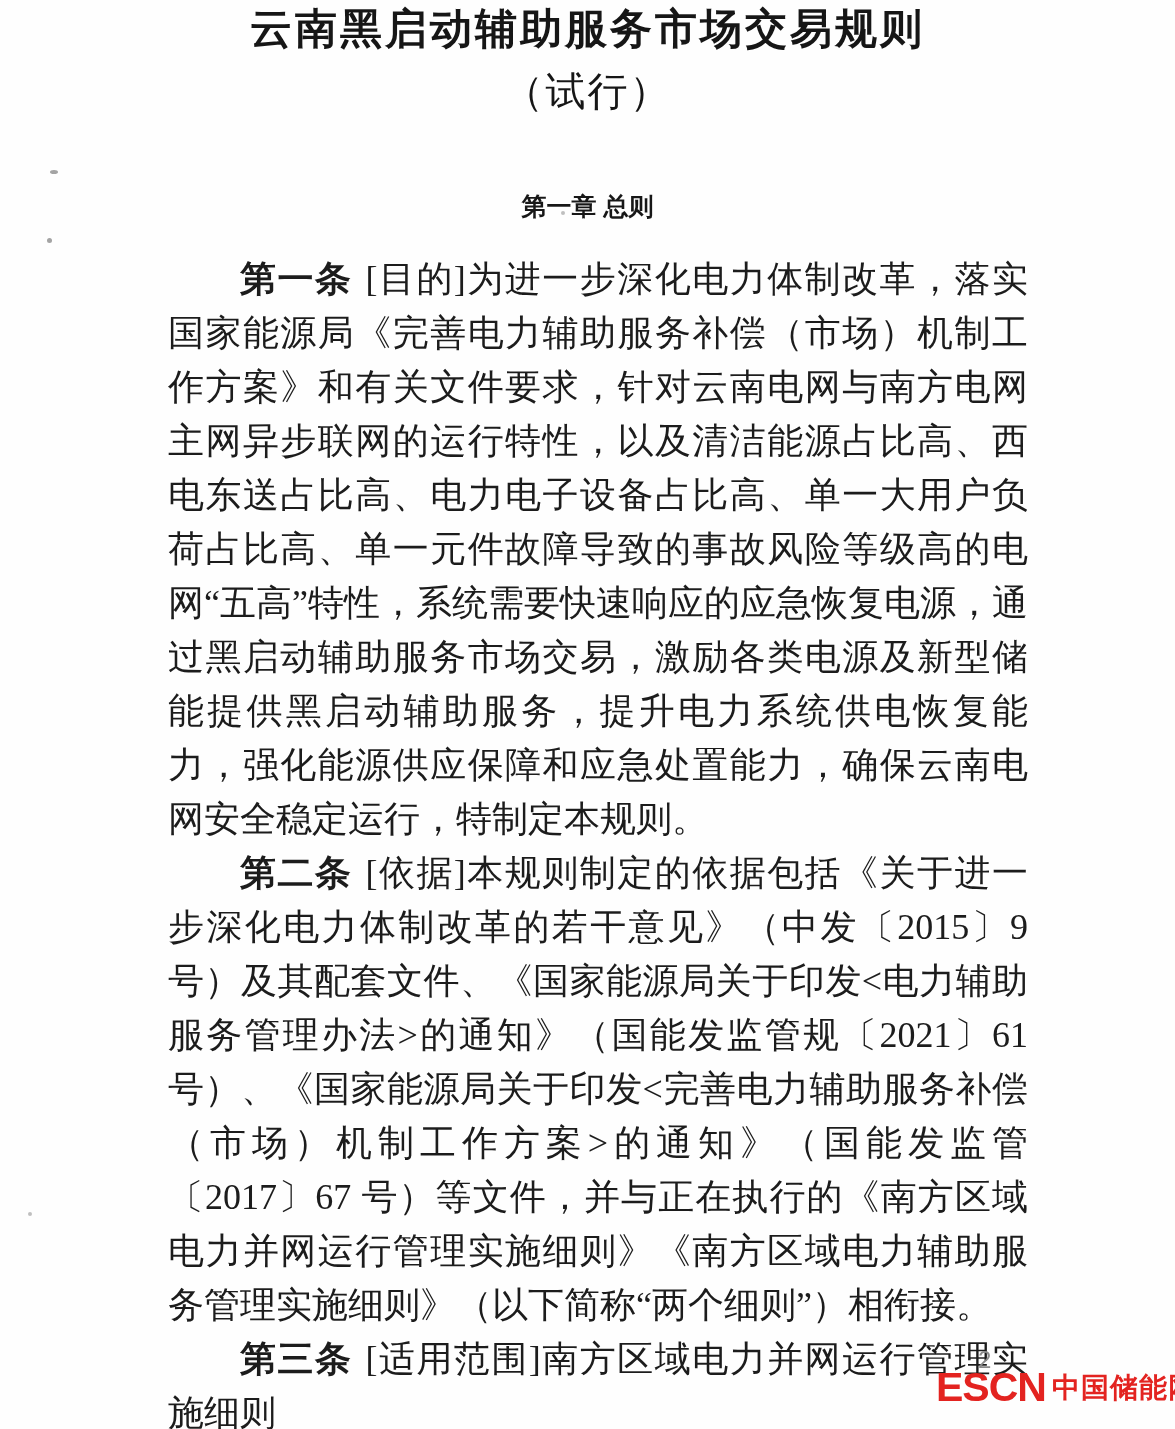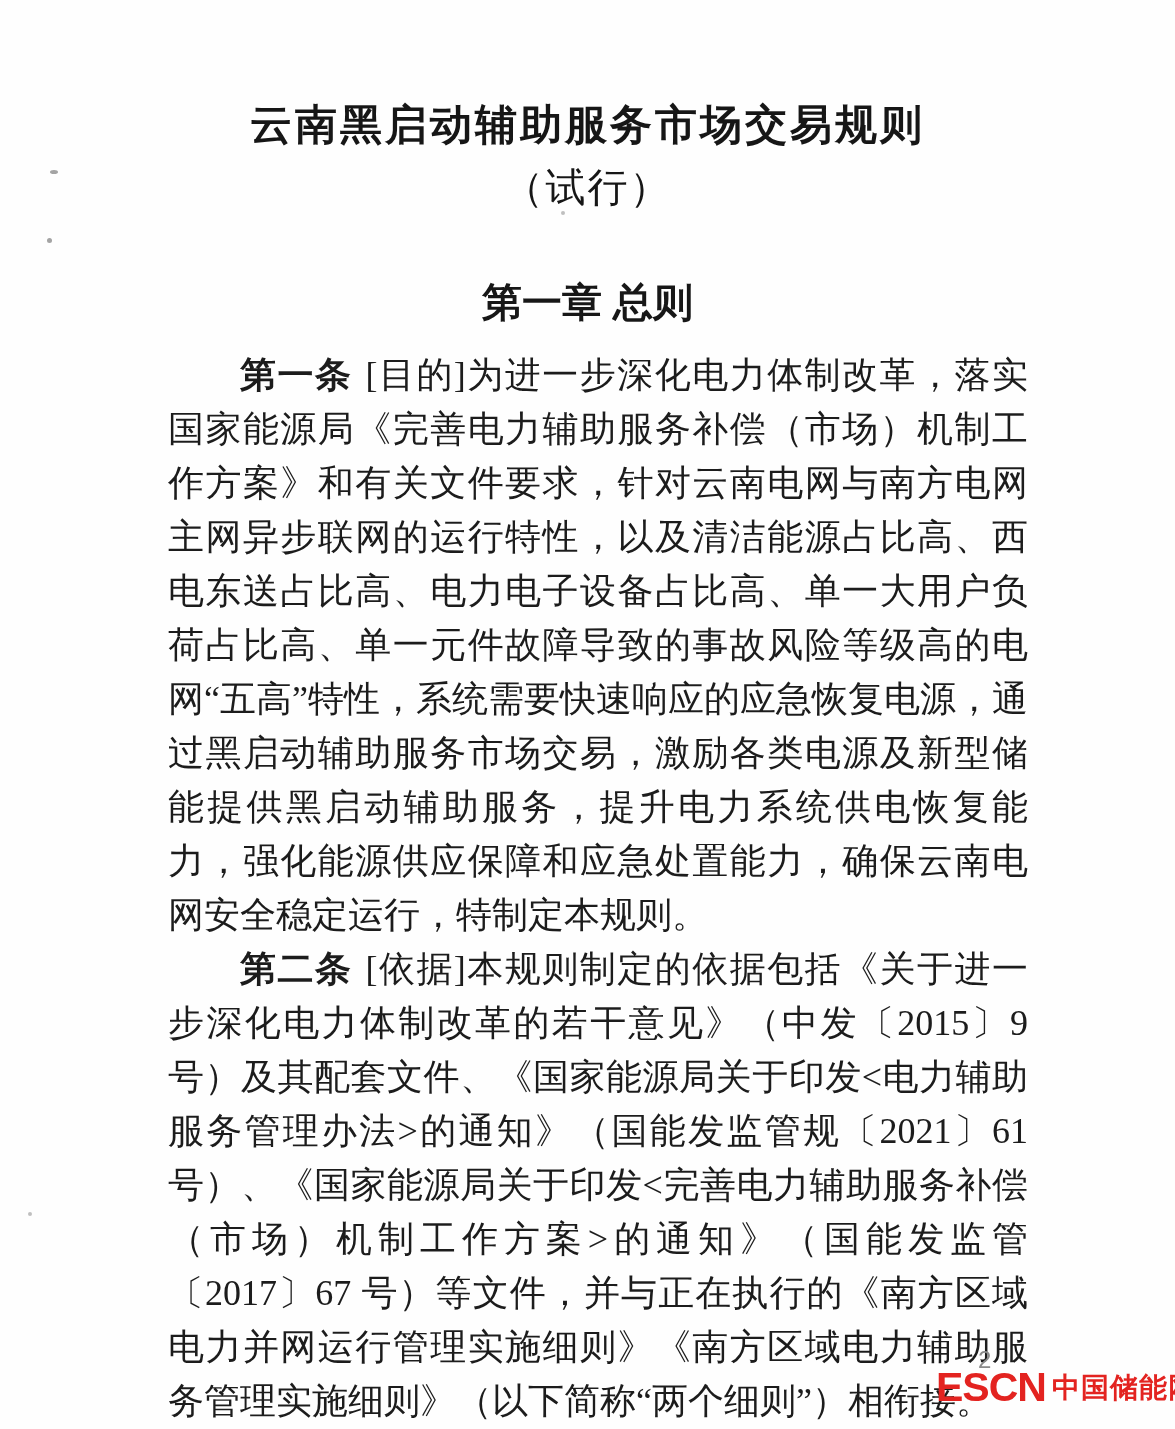--- a/index.html
+++ b/index.html
@@ -15,41 +15,40 @@
     font-family: "Liberation Serif", serif;
     color: #1c1c1c;
   }
   .page {
     width: 100%;
     height: 100%;
     position: relative;
   }
   .doc-title {
     margin: 0;
-    padding-top: 96px;
     text-align: center;
     font-size: 42px;
     line-height: 58px;
     font-weight: 700;
     letter-spacing: 3px;
     color: #161616;
   }
   .doc-subtitle {
     text-align: center;
     font-size: 40px;
     line-height: 56px;
     font-weight: 400;
     letter-spacing: 2px;
     margin-top: 6px;
     color: #161616;
   }
   .chapter-heading {
     text-align: center;
     font-family: "Liberation Sans", sans-serif;
-    font-size: 40px;
+    font-size: 25px;
     line-height: 44px;
     font-weight: 700;
     margin-top: 64px;
     color: #171717;
   }
   .body-text {
     margin: 24px 147px 0 168px;
     font-size: 36px;
     line-height: 54px;
     text-align: justify;

